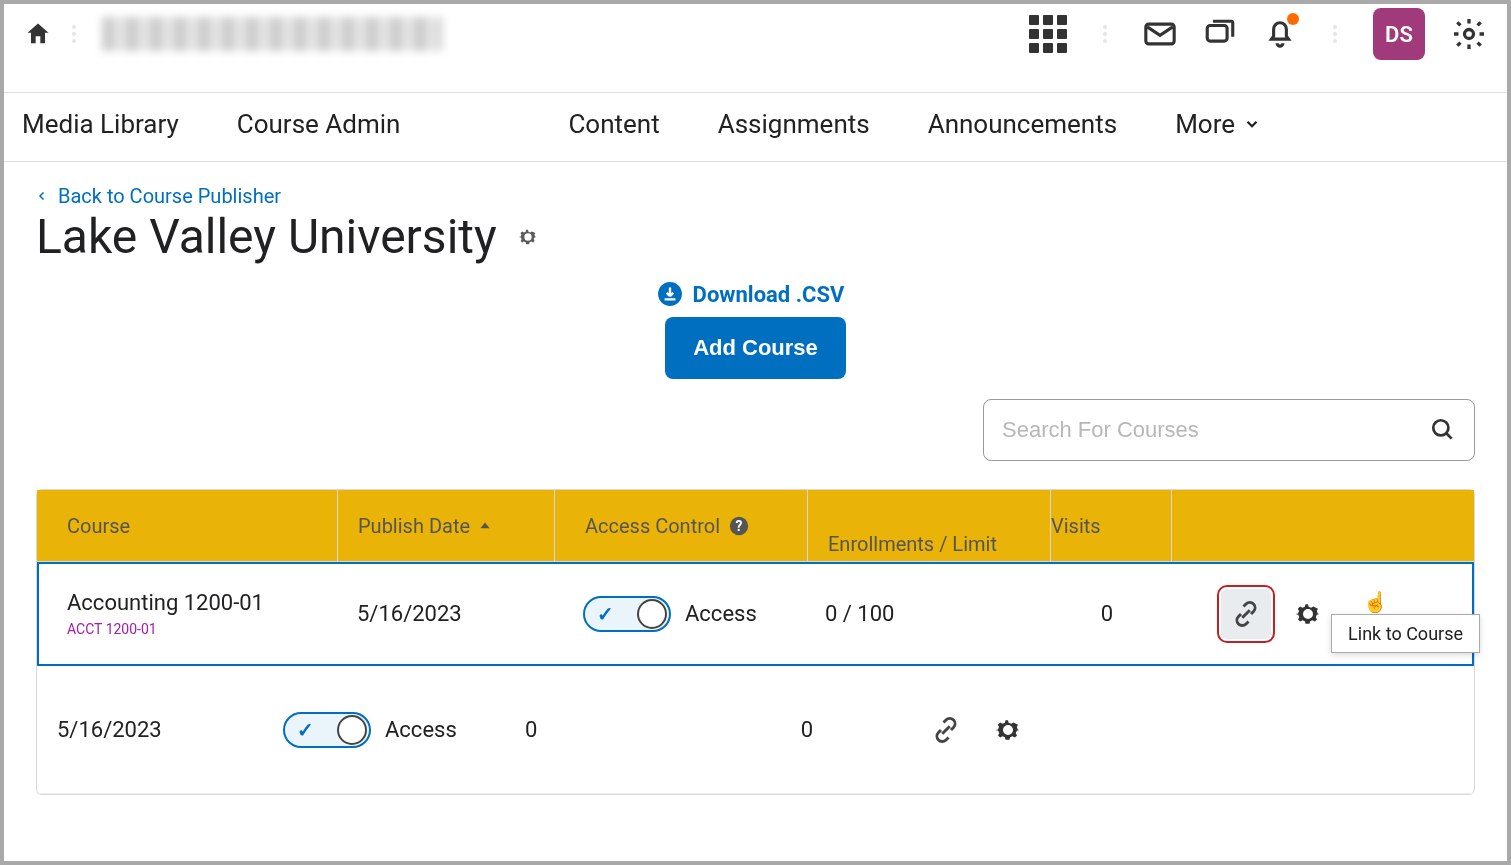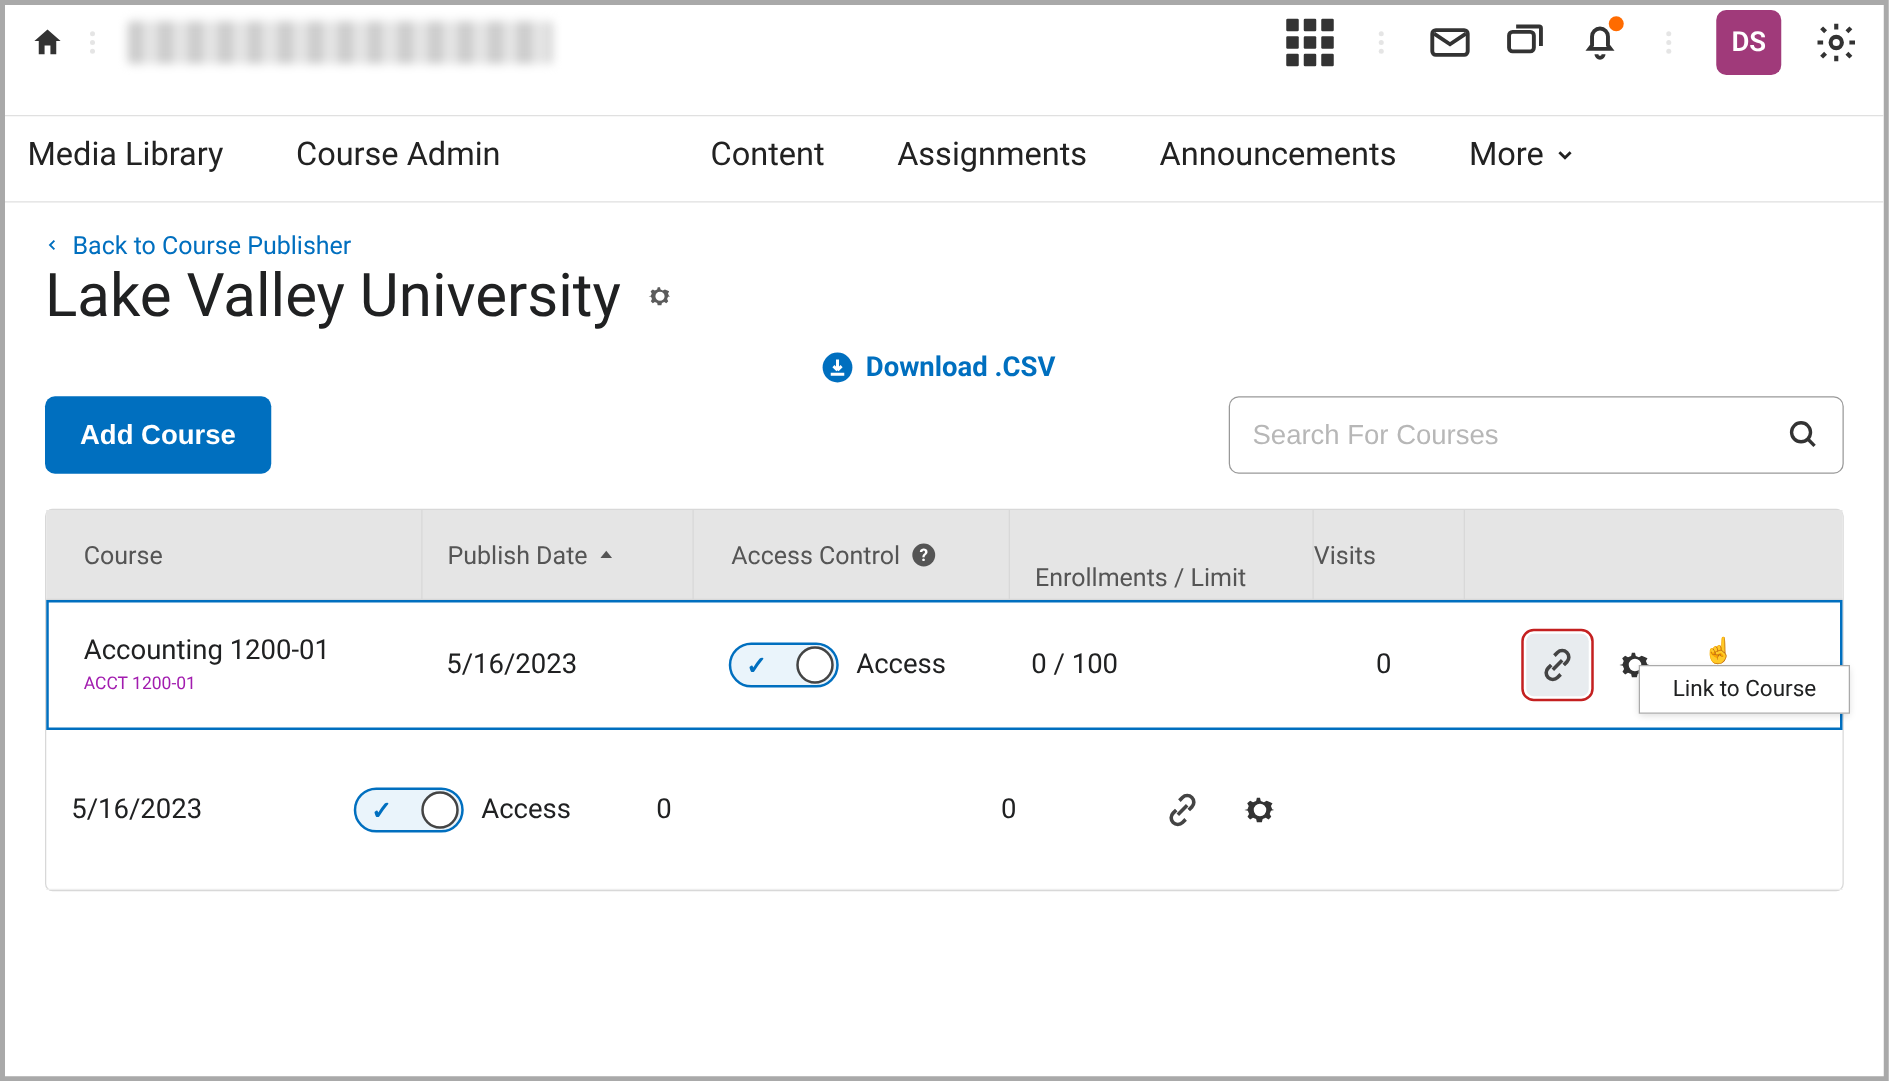--- a/index.html
+++ b/index.html
@@ -51,28 +51,28 @@
   .chev { width:18px; height:18px; fill:none; stroke:#222; stroke-width:3;}
   .content { padding: 22px 32px; }
   .back-row { display:flex; align-items:center; gap:10px; color:#006fbf; font-size:20px; cursor:pointer;}
   .back-row svg { width:12px; height:18px; stroke:#006fbf; fill:none; stroke-width:3;}
   .title-row { display:flex; align-items:center; gap:20px; }
   .title { font-size:48px; font-weight:400;}
   .title-gear { width:22px; height:22px; fill:#5b5b5b; cursor:pointer;}
   .dl-row { display:flex; justify-content:center; margin-top:16px; padding-right:10px;}
   .dl-link { display:flex; align-items:center; gap:10px; color:#006fbf; font-weight:700; font-size:22px; cursor:pointer;}
   .dl-link svg { width:26px; height:26px; fill:#006fbf;}
-  .actions-row { display:flex; align-items:center; margin-top:10px; gap:20px;}
+  .actions-row { display:flex; align-items:center; margin-top:10px; gap:20px;flex-direction:column;}
   .add-btn { background:#006fbf; color:#fff; border:none; border-radius:8px; padding:18px 28px; font-size:22px; font-weight:700; cursor:pointer;}
   .search-wrap { margin-left:auto; width:492px; height:62px; border:1px solid #999; border-radius:8px; display:flex; align-items:center; padding:0 18px;}
   .search-wrap input { flex:1; border:none; outline:none; font-size:22px; color:#444;}
   .search-wrap input::placeholder { color:#b7b7b7; font-size:22px;}
   .search-wrap svg { width:26px; height:26px; fill:#333;}
   .table { margin-top:28px; border:1px solid #d8d8d8; border-radius:6px; overflow:visible; position:relative;}
-  .thead { display:flex; background:#e5e5e5; border-bottom:1px solid #d8d8d8; height:72px; align-items:center; font-size:20px; color:#555;}
+  .thead { display:flex; background:#eab308; border-bottom:1px solid #d8d8d8; height:72px; align-items:center; font-size:20px; color:#555;}
   .col-course { width:300px; padding-left:30px;}
   .col-pub { width:216px; display:flex; align-items:center; gap:8px; justify-content:flex-start; padding-left:20px;}
   .col-acc { width:252px; display:flex; align-items:center; gap:8px; padding-left:30px;}
   .col-enr { width:242px; padding-left:20px;margin-top:36px;}
   .col-vis { width:120px; text-align:left;}
   .col-act { width:210px;}
   .sort-arrow { width:14px; height:14px; fill:#555;}
   .help-circ { width:22px; height:22px;}
   .tbody .row { display:flex; align-items:center; min-height:104px; border-bottom:1px solid #eee; font-size:22px;}
   .row.highlight { outline:2px solid #006fbf; outline-offset:-2px;}
@@ -84,21 +84,21 @@
   .toggle { width:88px; height:36px; border:2px solid #006fbf; border-radius:20px; background:#eaf4fb; position:relative; display:flex; align-items:center; cursor:pointer;}
   .toggle .check { position:absolute; left:12px; color:#006fbf; font-weight:900; font-size:20px;}
   .toggle .knob { width:30px; height:30px; border:2px solid #444; border-radius:50%; background:#fff; position:absolute; right:2px;}
   .enr-cell { width:242px; padding-left:20px;}
   .vis-cell { width:120px; text-align:center;}
   .act-cell { width:210px; display:flex; align-items:center; gap:22px; justify-content:center;}
   .link-btn { width:50px; height:50px; display:flex; align-items:center; justify-content:center; border-radius:6px; cursor:pointer;}
   .link-btn.hover { background:#e8ecef; outline:2px solid #c42020; outline-offset:2px;}
   .link-btn svg { width:30px; height:30px; stroke:#444; fill:none; stroke-width:2.3;}
   .row-gear { width:30px; height:30px; fill:#333; cursor:pointer;}
-  .tooltip { position:absolute; right:-6px; top:124px; background:#fff; border:1px solid #aaa; padding:8px 26px; font-size:18px; box-shadow:0 2px 6px rgba(0,0,0,.15);}
+  .tooltip { position:absolute; right:-6px; top:124px; background:#fff; border:1px solid #aaa; padding:8px 16px; font-size:18px; box-shadow:0 2px 6px rgba(0,0,0,.15);}
   .cursor-ptr { position:absolute; top:100px; right:86px; font-size:20px; pointer-events:none;}
   .th-sep { width:1px; height:72px; background:#d8d8d8;}
 </style>
 </head>
 <body>
 
 <div class="topbar">
   <svg class="icon-home" viewBox="0 0 24 24">
       <path d="M12 3l9 8h-3v9h-4v-6H10v6H6v-9H3z"></path>
     </svg>

